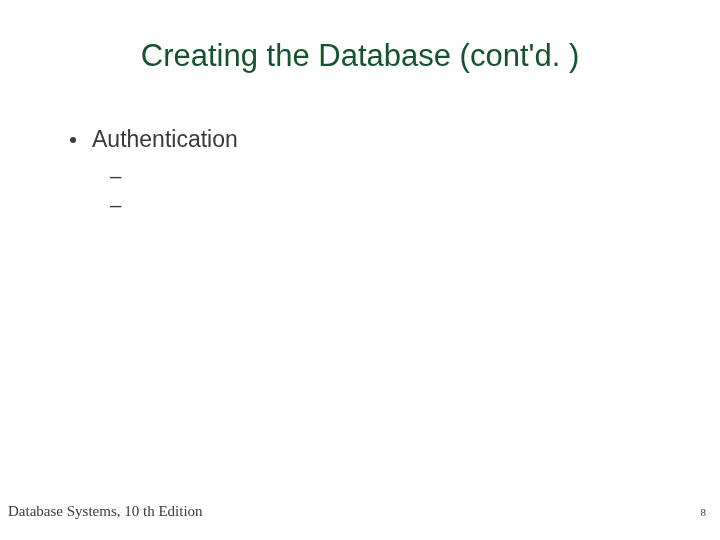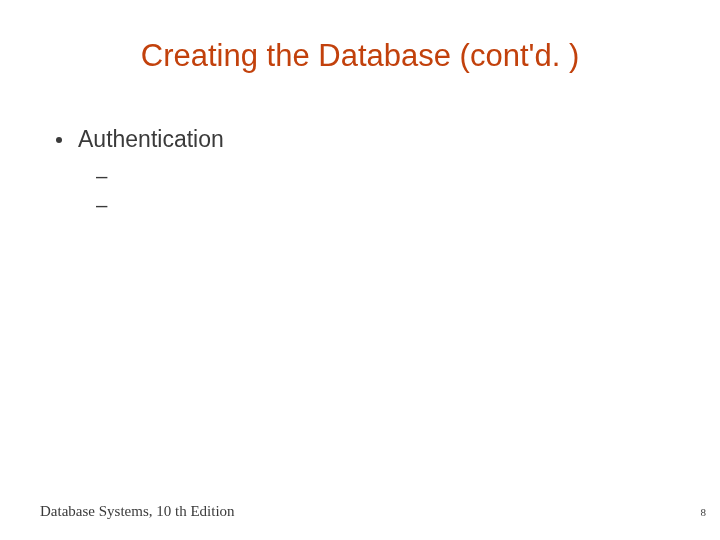--- a/index.html
+++ b/index.html
@@ -19,26 +19,27 @@
   .slide {
     width: 100%;
     height: 100%;
     padding: 38px 0 0 0;
     position: relative;
   }
   .title {
     text-align: center;
     font-size: 31px;
     font-weight: 400;
-    color: #c2410c;
+    color: #14532d;
     margin-bottom: 52px;
     letter-spacing: 0;
   }
   .content {
     padding: 0 32px 0 50px;
+    margin-left: 14px;
   }
   .bullet-l1 {
     display: flex;
     align-items: flex-start;
     font-size: 23px;
     color: #3a3a3a;
     margin-bottom: 10px;
   }
   .bullet-l1 .dot {
     width: 6px;
@@ -66,21 +67,20 @@
   .bullet-l2 .text {
     flex: 1;
   }
   .footer-left {
     position: absolute;
     left: 8px;
     bottom: 20px;
     font-family: "Times New Roman", Times, serif;
     font-size: 15px;
     color: #3a3a3a;
-    margin-left: 32px;
   }
   .footer-right {
     position: absolute;
     right: 14px;
     bottom: 22px;
     font-family: "Times New Roman", Times, serif;
     font-size: 11px;
     color: #3a3a3a;
   }
 </style>

